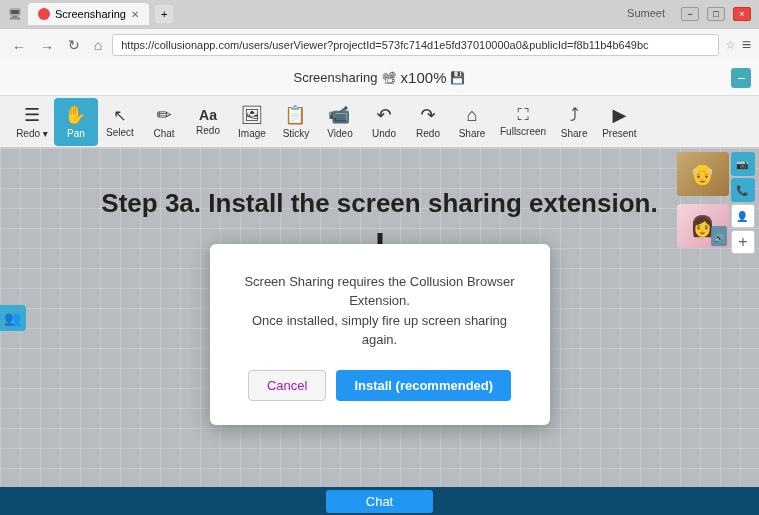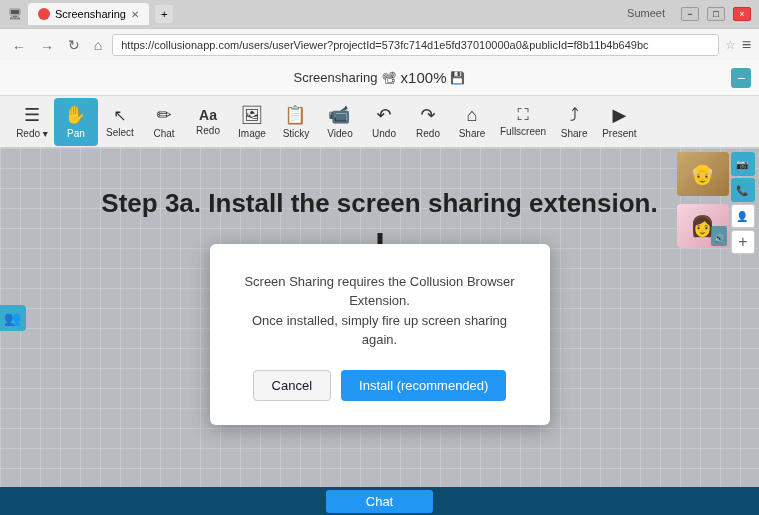--- a/index.html
+++ b/index.html
@@ -153,31 +153,31 @@
       gap: 10px;
       justify-content: center;
     }
     .btn-cancel {
       padding: 7px 18px;
       border: 1px solid #ccc;
       background: #f5f5f5;
       border-radius: 4px;
       font-size: 13px;
       cursor: pointer;
-      color: #0f172a;
+      color: #a21caf;
     }
     .btn-install {
       padding: 7px 18px;
       border: none;
       background: #2196F3;
       border-radius: 4px;
       font-size: 13px;
       cursor: pointer;
       color: white;
-      font-weight: normal;
+      font-weight: bold;
     }
 
     
     .right-panel {
       position: absolute;
       right: 0;
       top: 0;
       width: 60px;
       display: flex;
       flex-direction: column;

